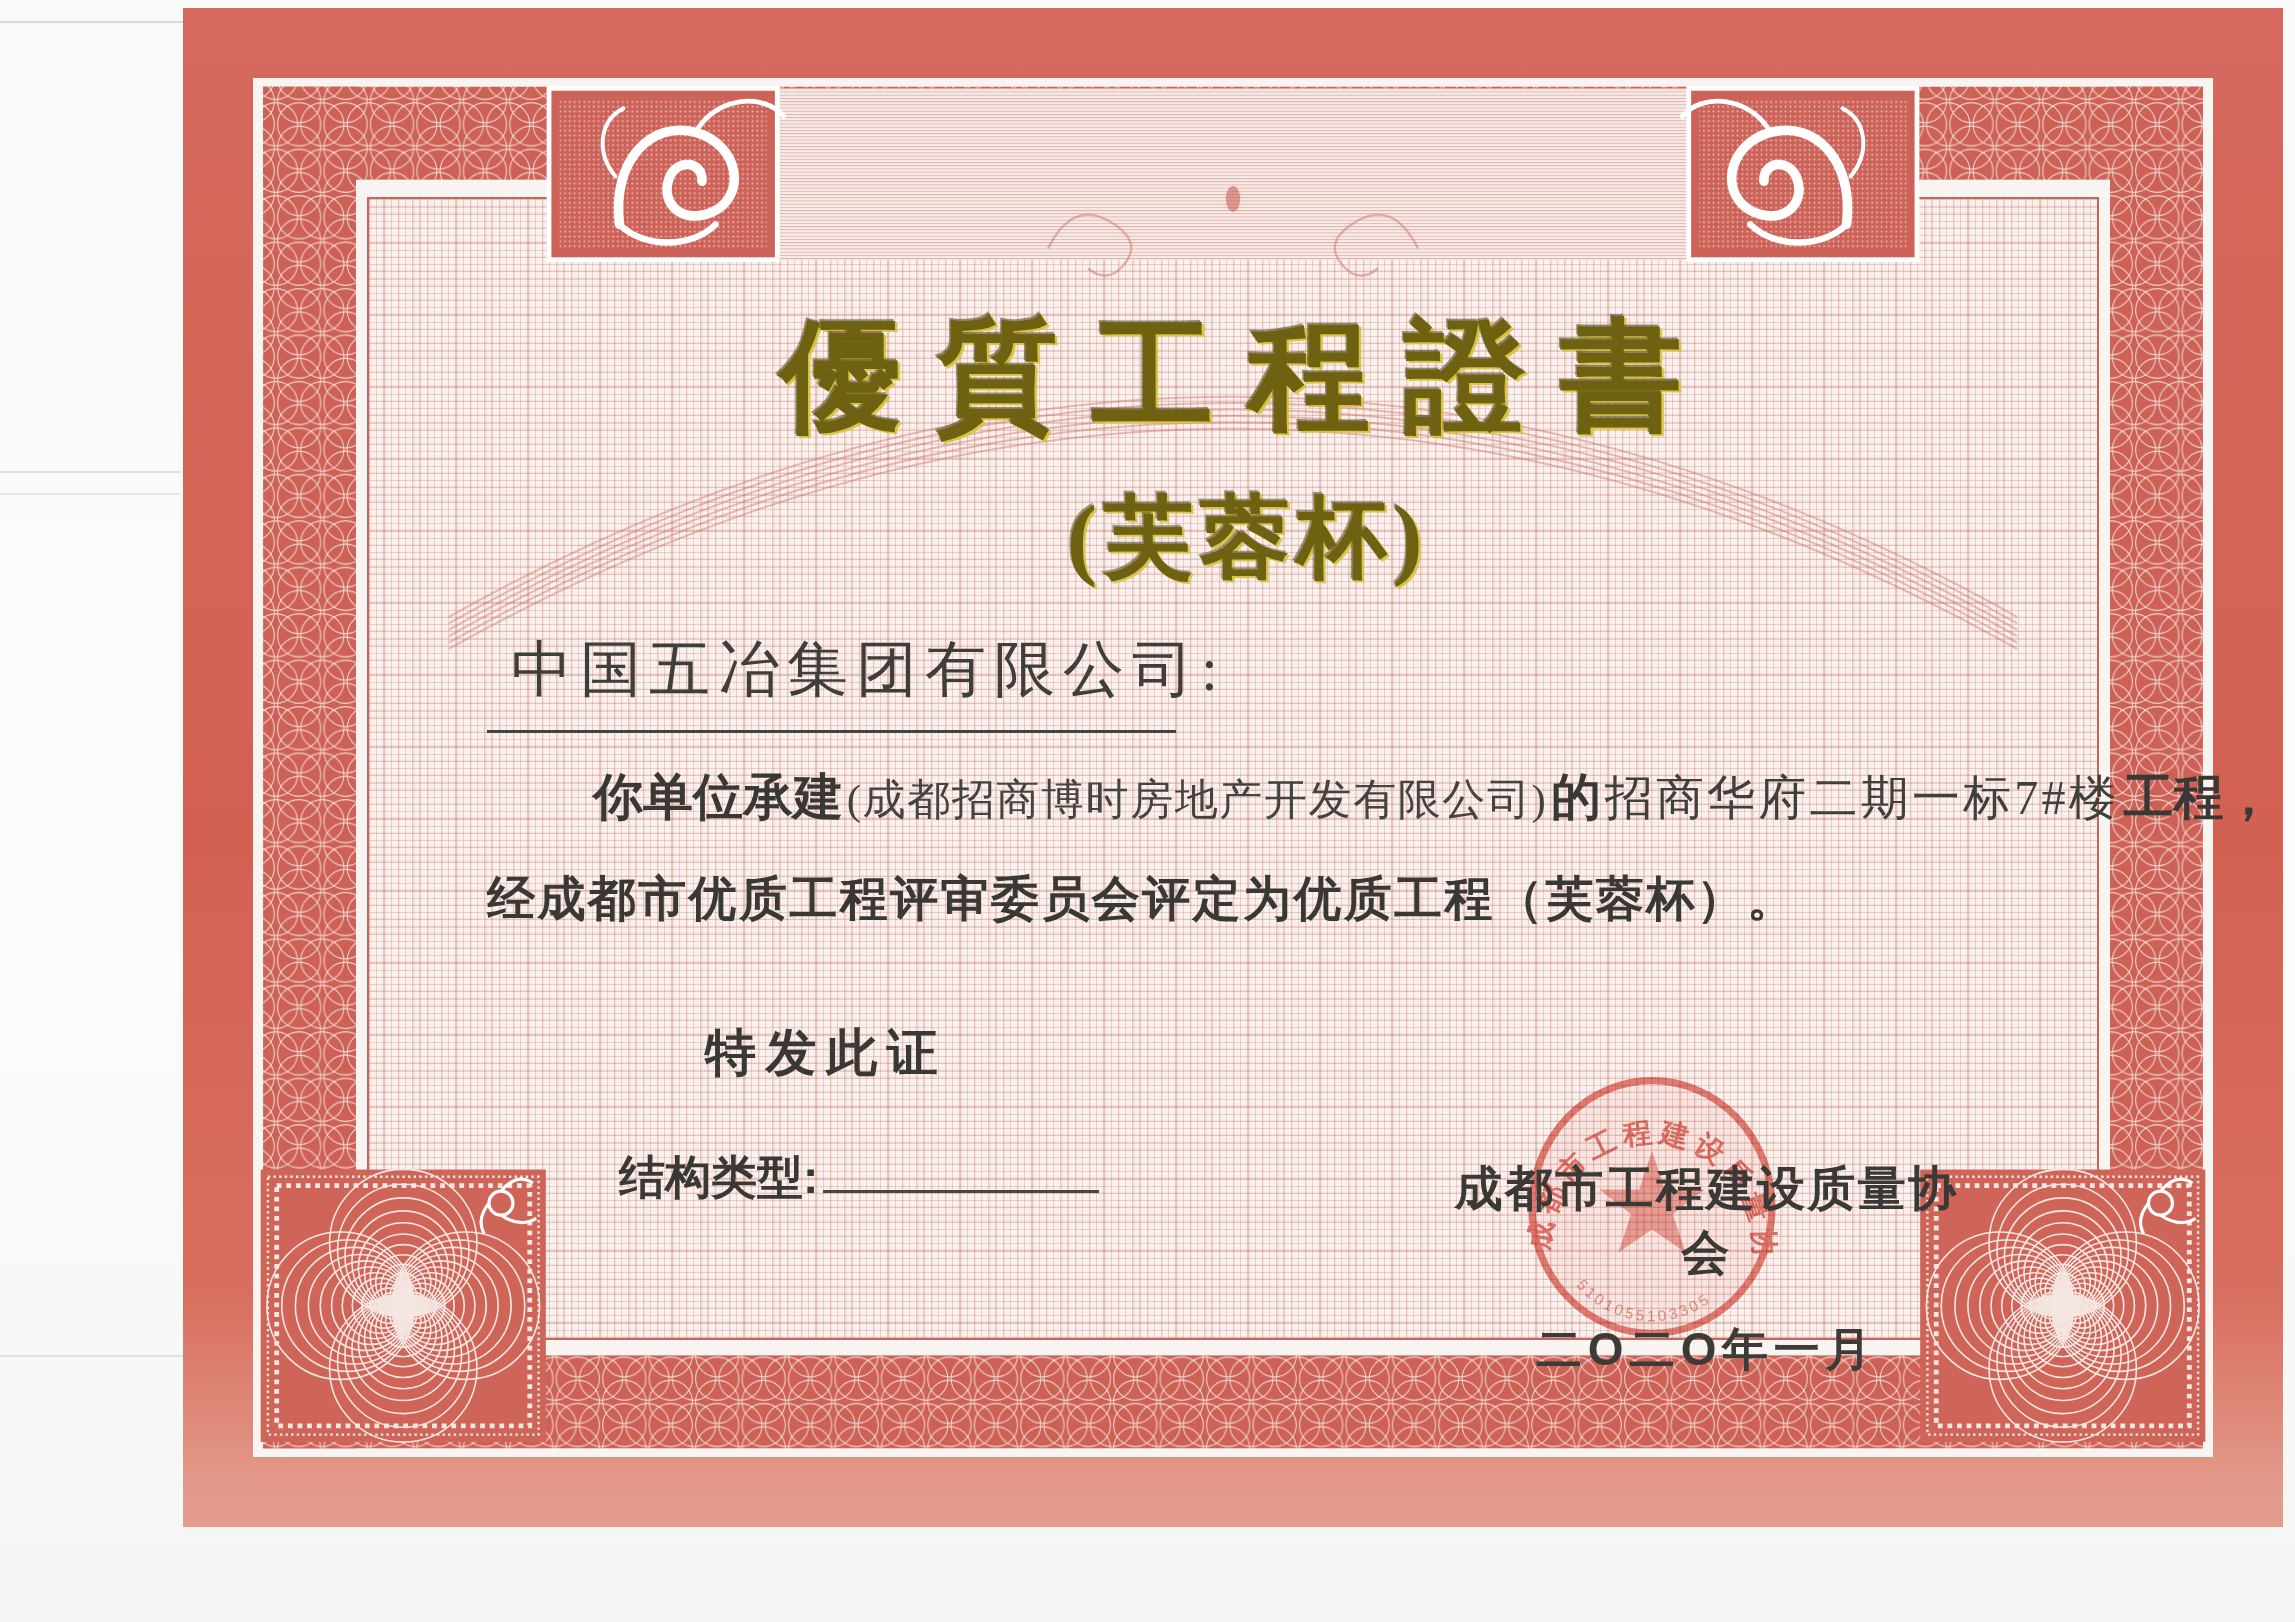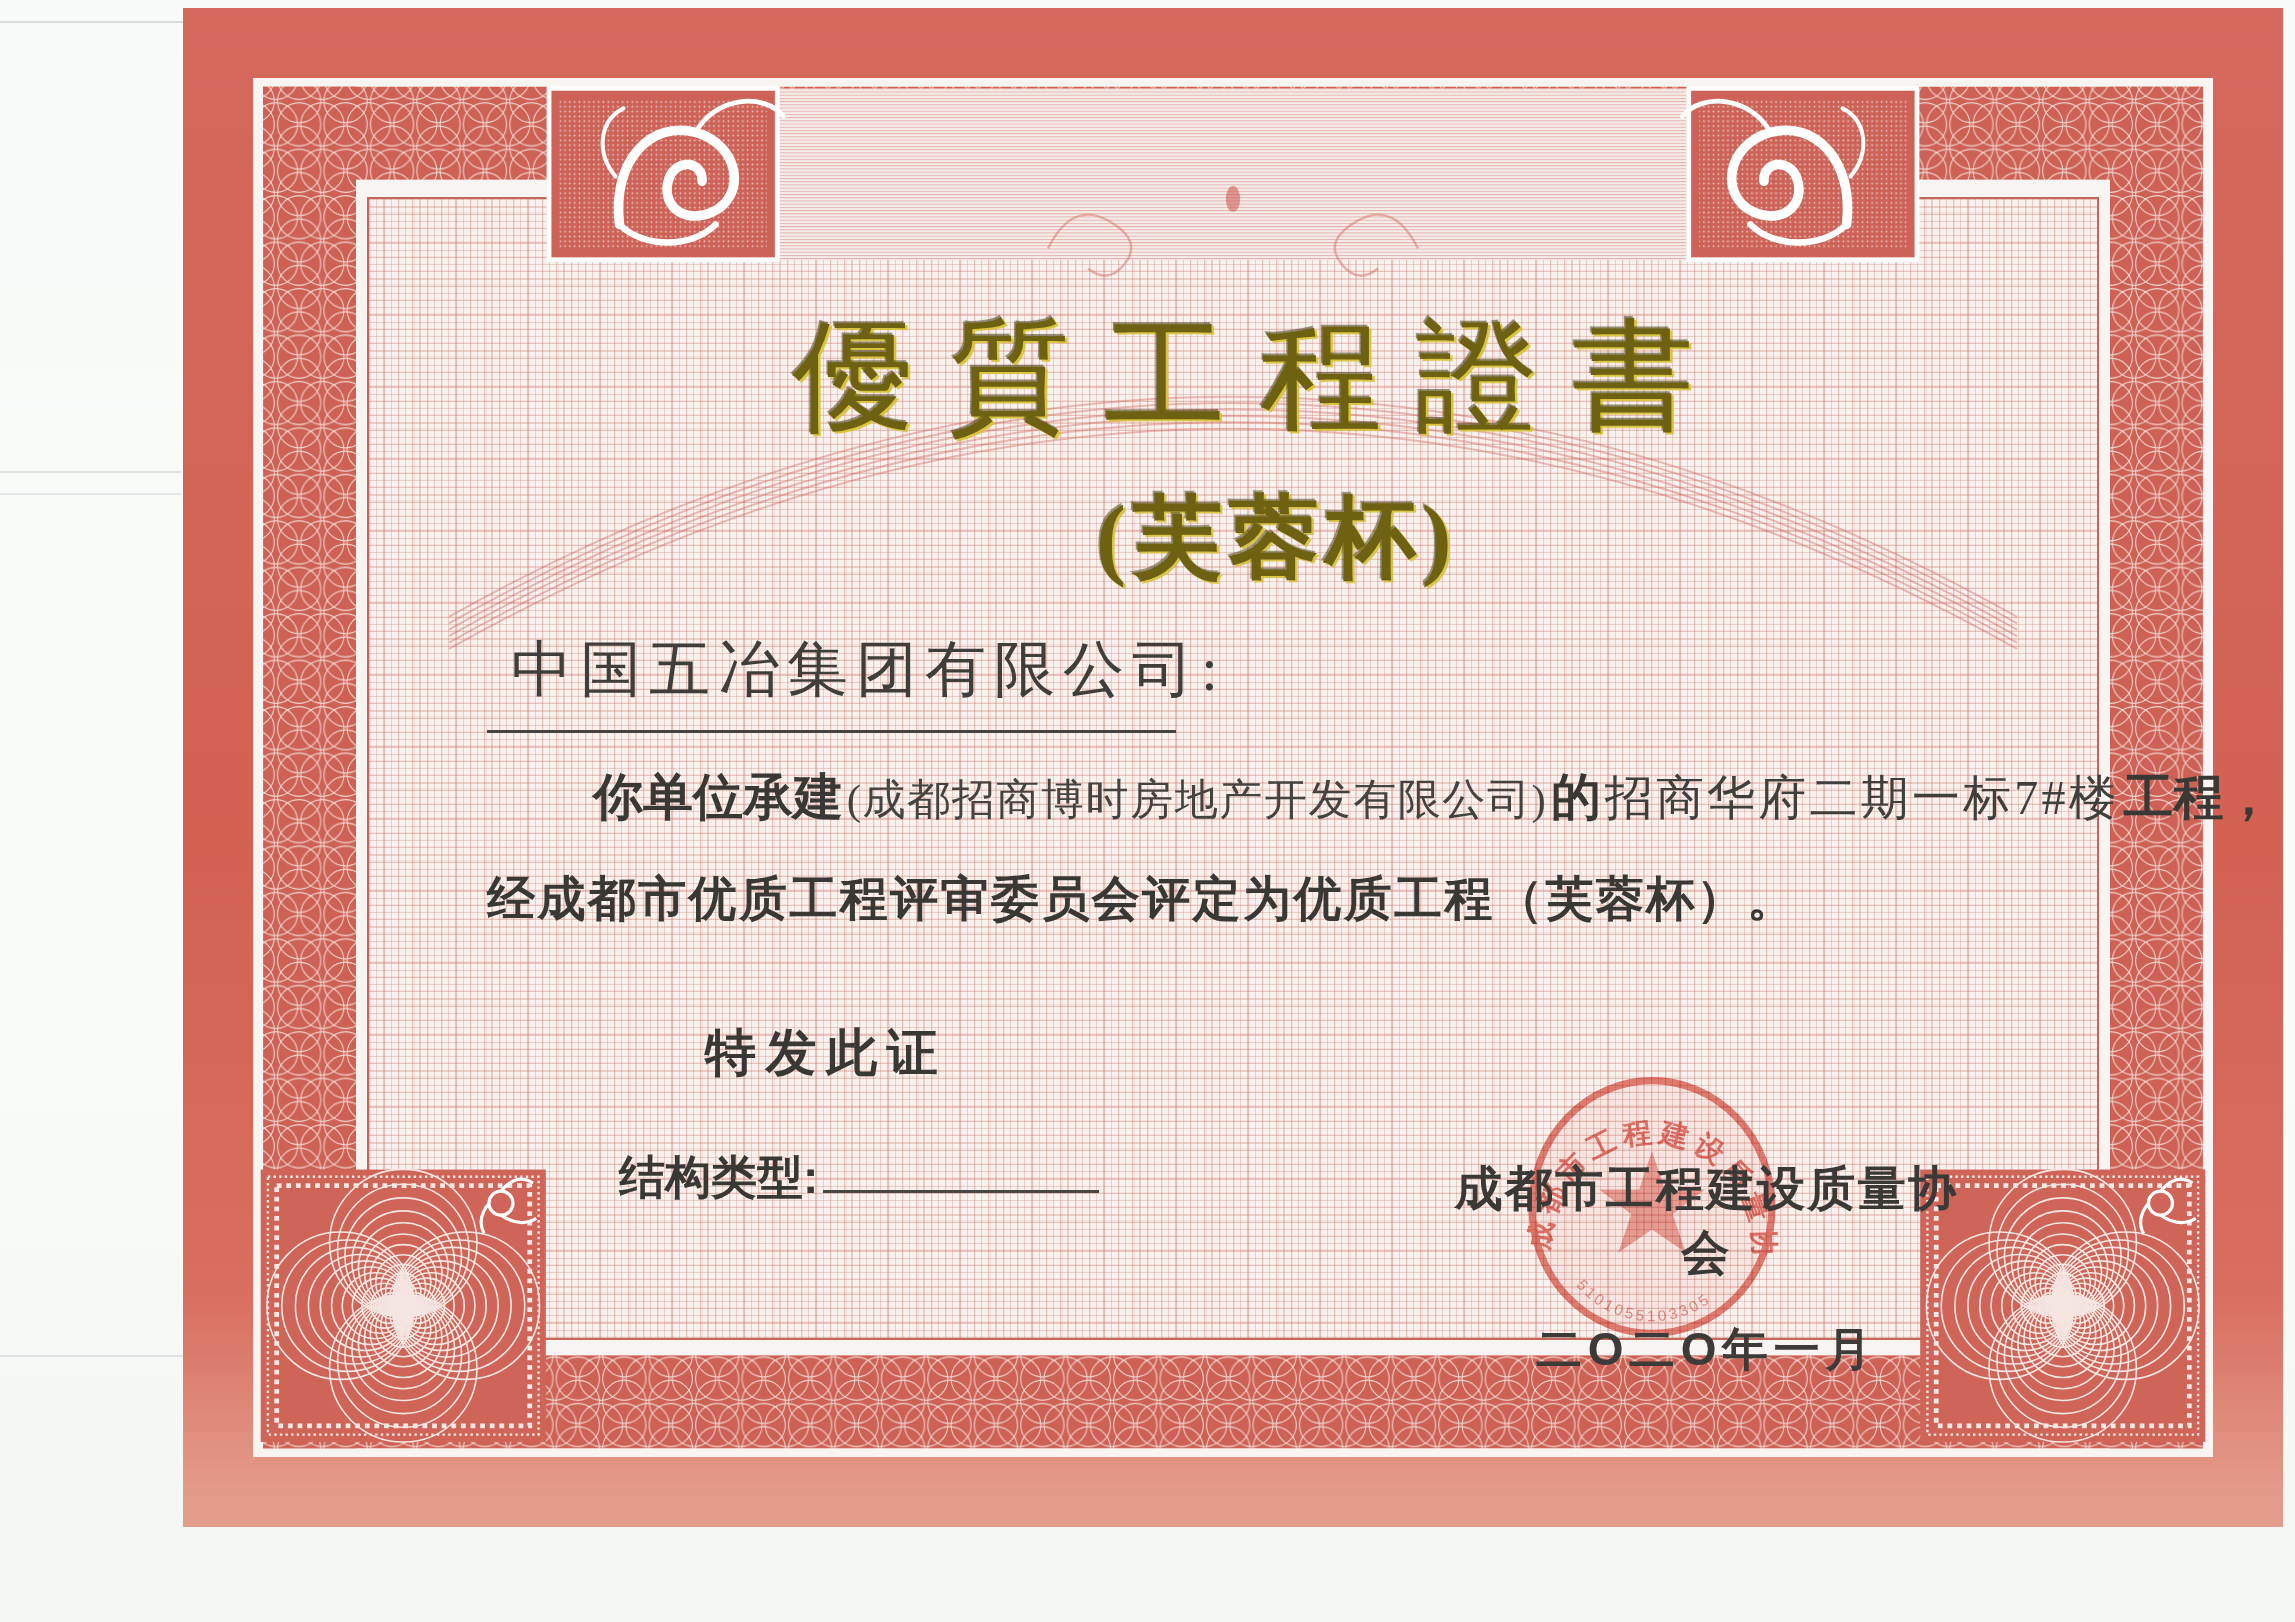--- a/index.html
+++ b/index.html
@@ -18,27 +18,27 @@
     box-sizing:border-box;border:2.4px solid #c2675b;background-color:#f8f1ee;
     background-image:
       repeating-linear-gradient(0deg, rgba(198,104,92,.26) 0 1.2px, rgba(0,0,0,0) 1.2px 7.2px),
       repeating-linear-gradient(90deg, rgba(198,104,92,.26) 0 1.2px, rgba(0,0,0,0) 1.2px 7.2px),
       repeating-linear-gradient(0deg, rgba(198,104,92,.10) 0 2.4px, rgba(0,0,0,0) 2.4px 14.4px),
       repeating-linear-gradient(90deg, rgba(198,104,92,.10) 0 2.4px, rgba(0,0,0,0) 2.4px 14.4px);}
   svg.deco{position:absolute;left:0;top:0;pointer-events:none;}
   .content{position:absolute;left:184px;top:189px;width:1732px;height:1143px;color:#3b3935;}
 
   .title{position:absolute;left:0;top:99px;width:1682px;text-align:center;
-    font-family:"Liberation Serif","DejaVu Serif",serif;font-weight:normal;
-    font-size:122px;letter-spacing:34px;padding-left:52px;color:#6e6212;
+    font-family:"Liberation Serif","DejaVu Serif",serif;font-weight:bold;
+    font-size:122px;letter-spacing:34px;padding-left:40px;color:#6e6212;
     text-shadow:-1.6px -1.6px 0.8px rgba(58,50,8,.55), 2.4px 2.4px 0.8px rgba(215,194,53,.95);}
   .subtitle{position:absolute;left:0;top:280px;width:1762px;text-align:center;
     font-family:"Liberation Serif","DejaVu Serif",serif;font-weight:bold;
     font-size:90px;letter-spacing:6.4px;color:#6e6212;
-    text-shadow:-1.6px -1.6px 0.8px rgba(58,50,8,.5), 2.4px 2.4px 0.8px rgba(213,192,54,.9);padding-left:29px;}
+    text-shadow:-1.6px -1.6px 0.8px rgba(58,50,8,.5), 2.4px 2.4px 0.8px rgba(213,192,54,.9);}
   .cert-no{position:absolute;left:1240px;top:354px;font-size:42px;color:#4b4945;letter-spacing:3.2px;}
   .recipient{position:absolute;left:144px;top:432px;font-family:"Liberation Serif","DejaVu Serif",serif;
     font-size:61px;color:#403e3a;letter-spacing:8px;}
   .recipient-line{position:absolute;left:120px;top:533px;width:689px;height:3.2px;background:#45433f;}
   .body1{position:absolute;left:226px;top:567px;white-space:nowrap;text-align:center;}
   .b-bold{font-weight:700;font-size:50px;color:#3a3834;}
   .b-kai{font-family:"Liberation Serif","DejaVu Serif",serif;font-size:43px;color:#454340;letter-spacing:1.6px;}
   .b-proj{font-family:"Liberation Serif","DejaVu Serif",serif;font-size:48px;color:#413f3c;letter-spacing:3.2px;}
   .body2{position:absolute;left:120px;top:670px;font-weight:700;font-size:48px;color:#3a3834;letter-spacing:2.4px;white-space:nowrap;}
   .issue{position:absolute;left:338px;top:822px;font-weight:700;font-size:51px;letter-spacing:9.6px;color:#3a3834;}

